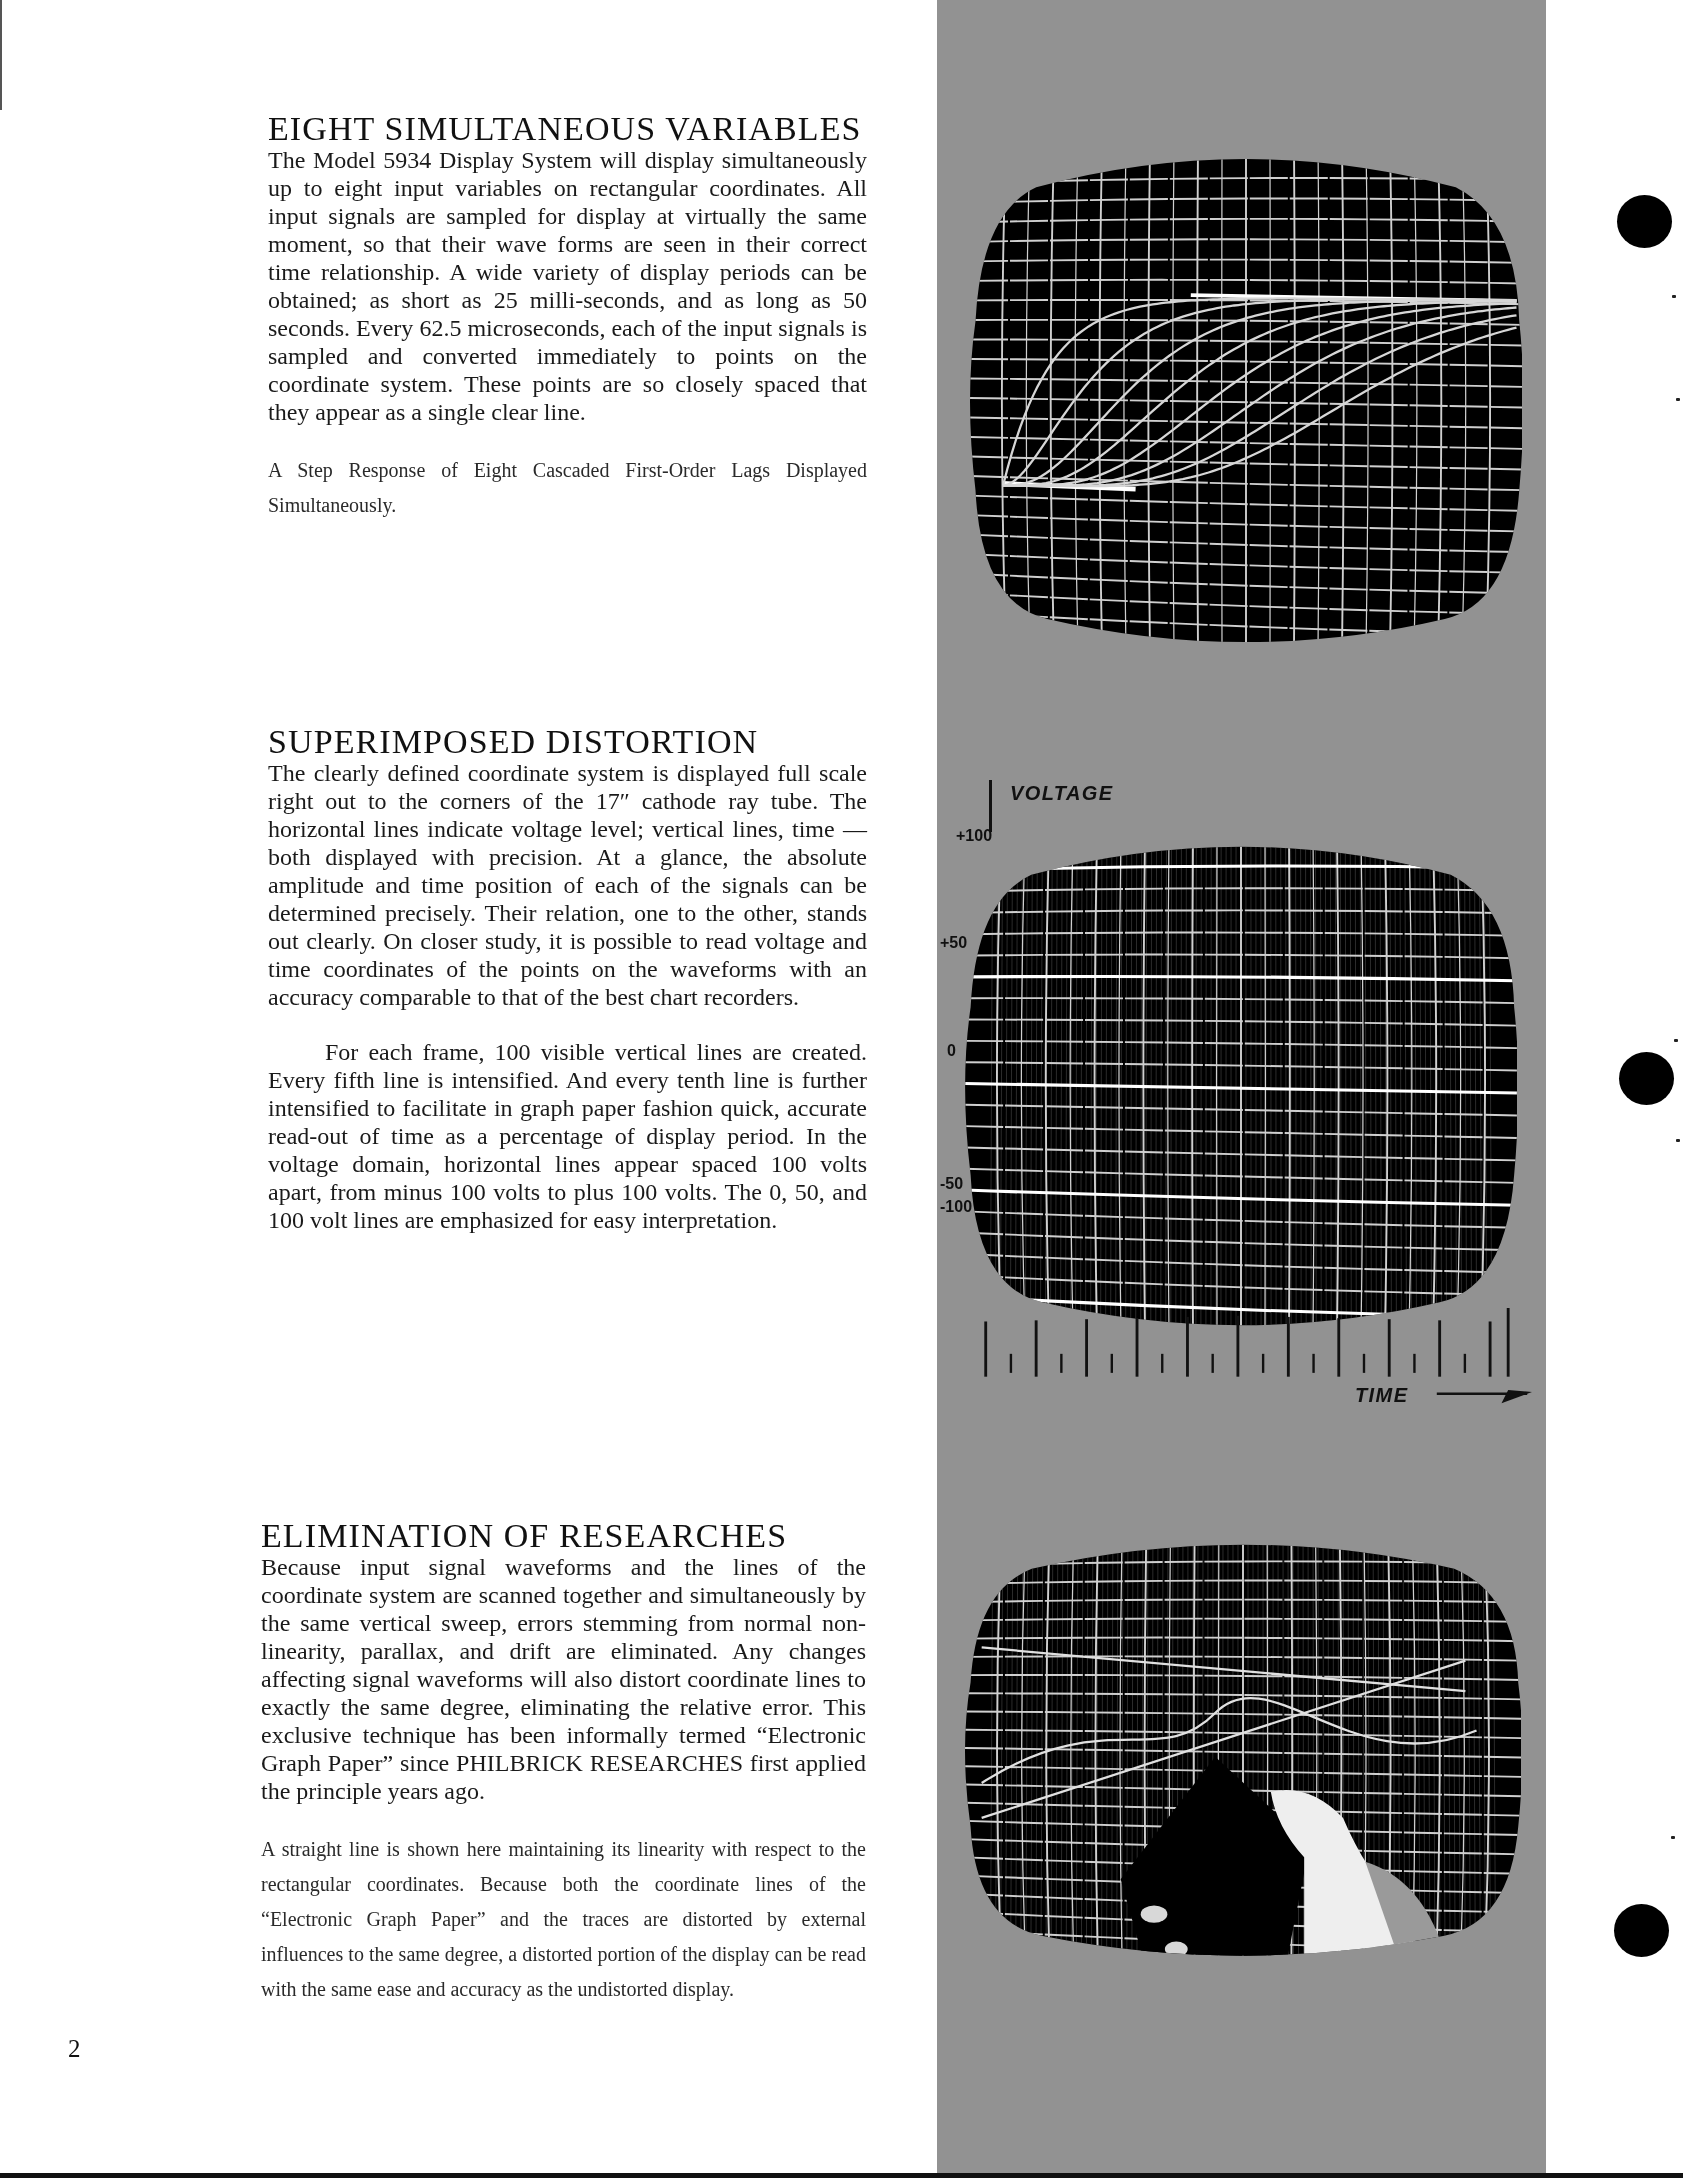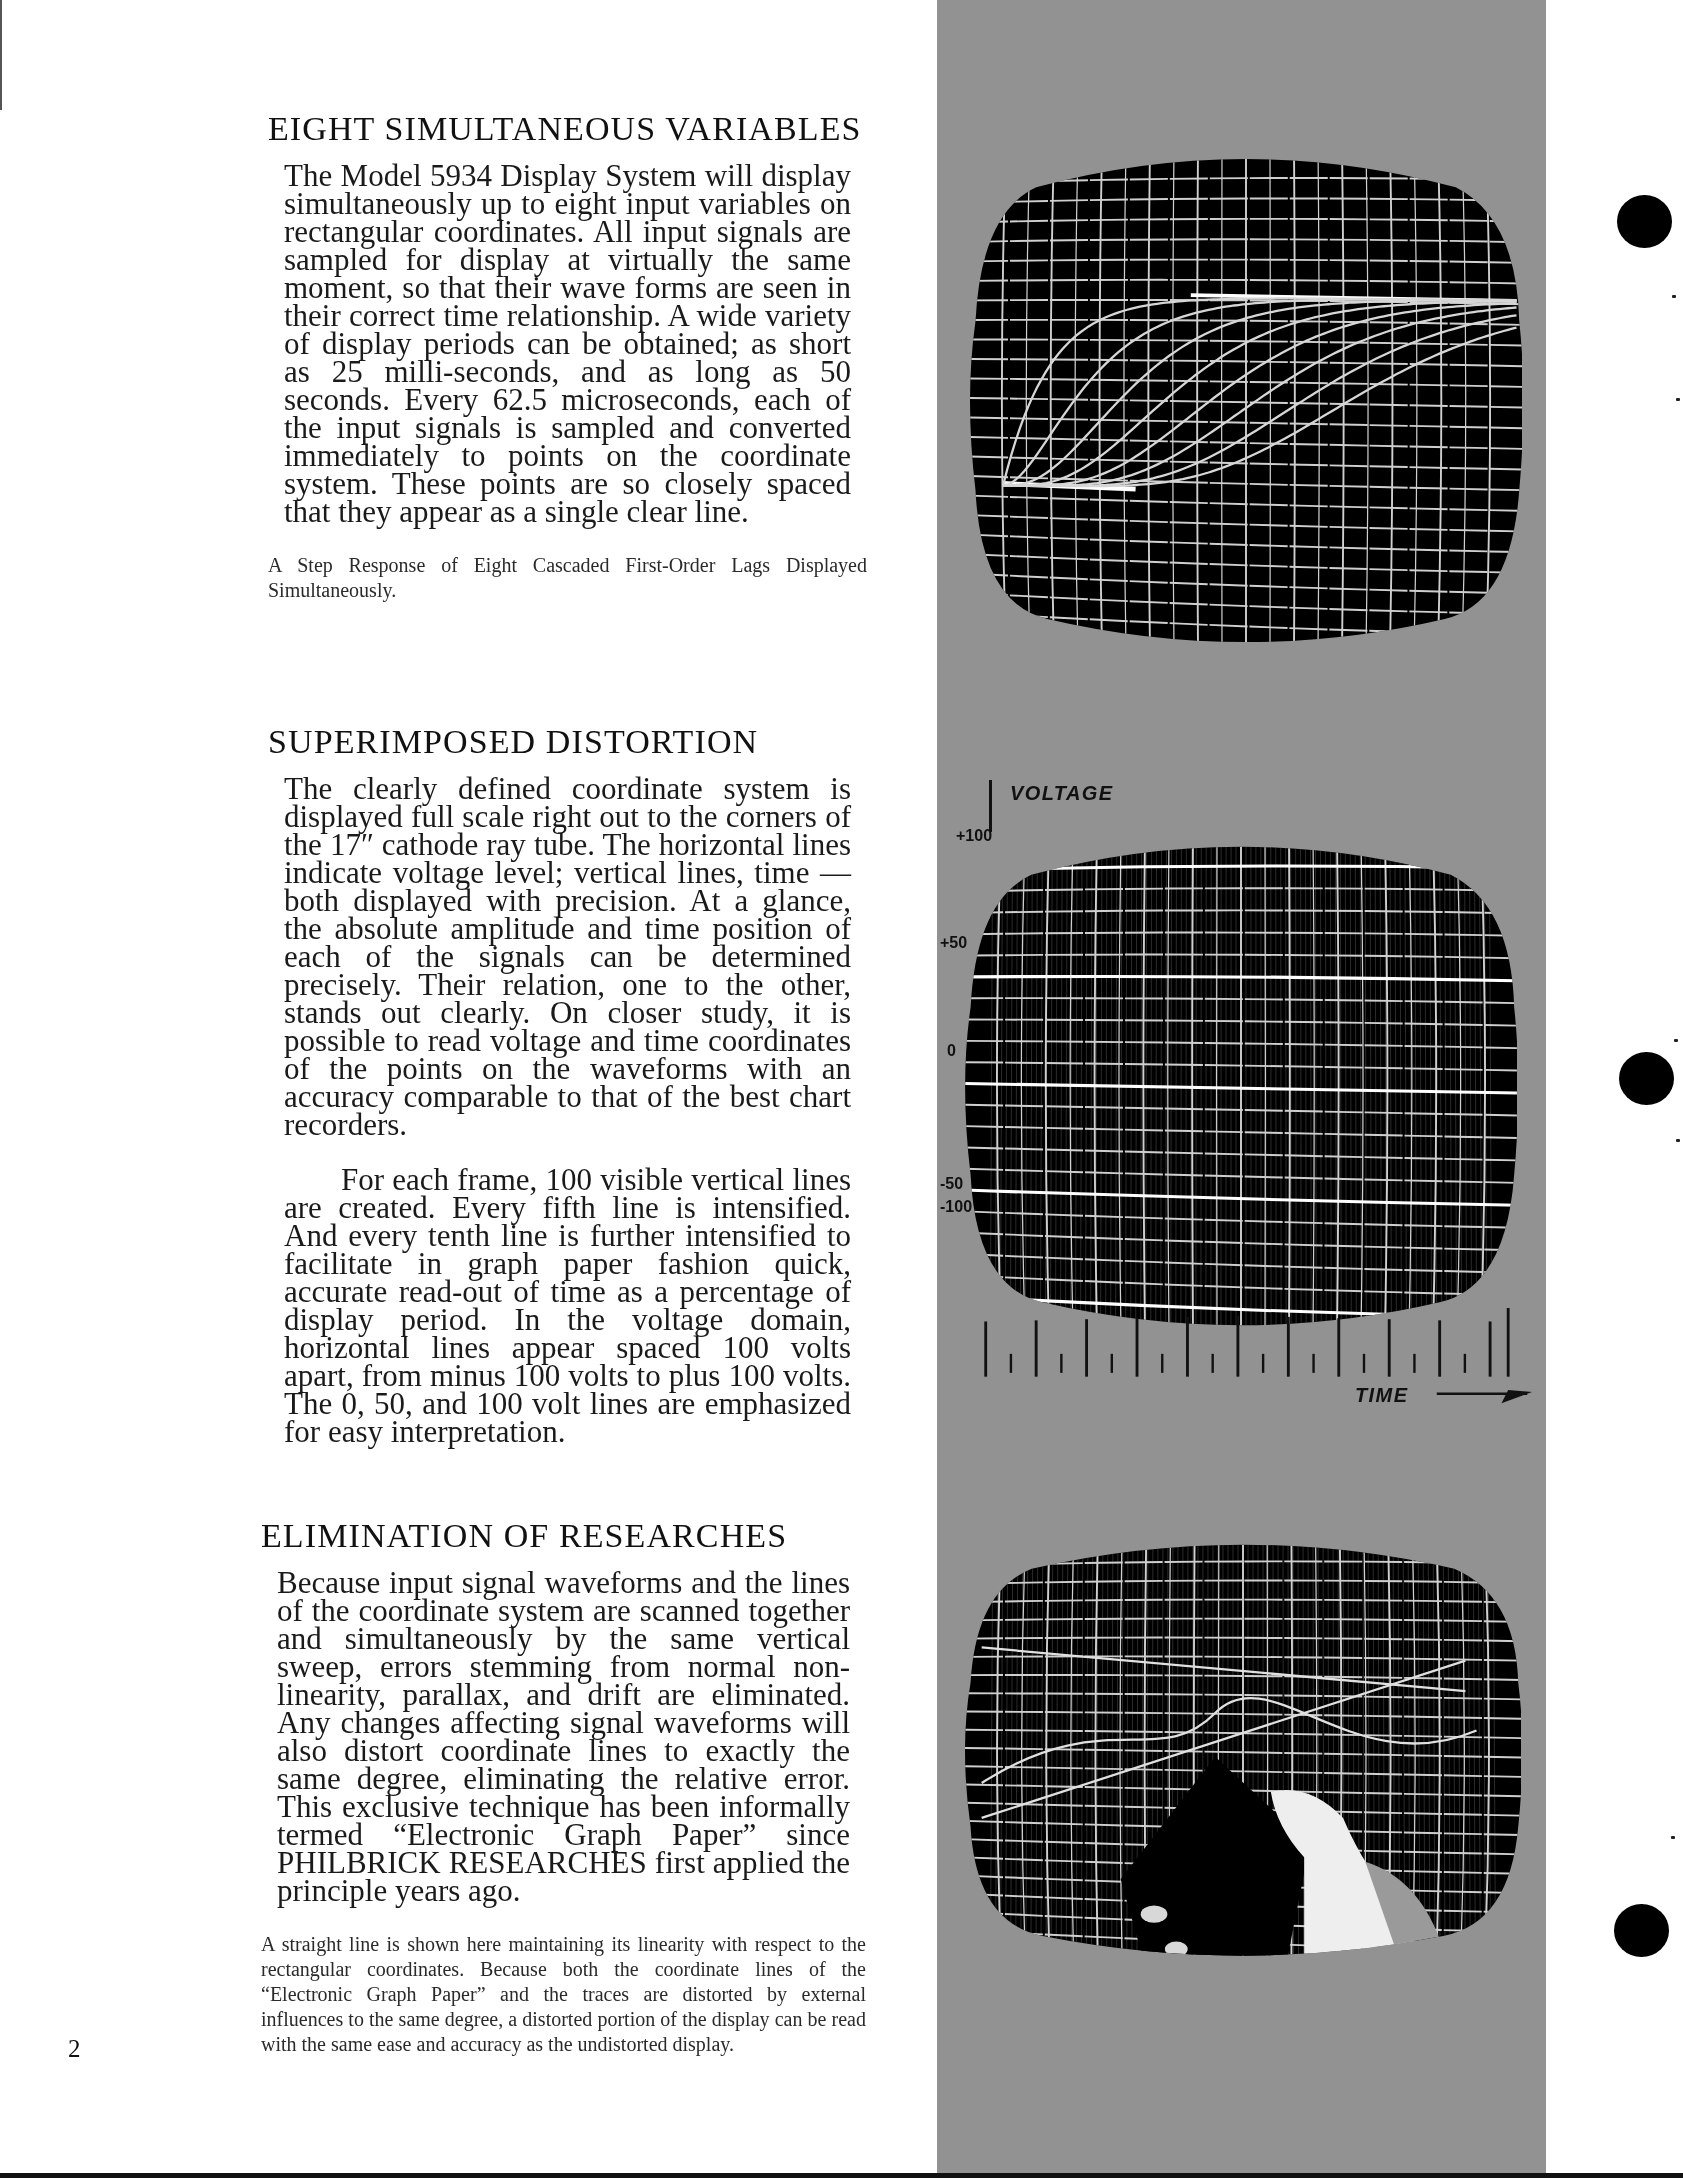--- a/index.html
+++ b/index.html
@@ -3,23 +3,23 @@
 <meta charset="utf-8">
 <style>
   html, body { margin:0; padding:0; }
   body { width:1683px; height:2178px; background:#ffffff; position:relative; overflow:hidden;
          font-family:"DejaVu Serif","Liberation Serif", serif; color:#111; }
   .leftrule { position:absolute; left:0; top:0; width:1.9px; height:110px; background:#555; }
   .bottomrule { position:absolute; left:0; top:2173px; width:1683px; height:4.8px; background:#111; }
   .panel { position:absolute; left:937px; top:0; width:609px; height:2173px; background:#929292; }
   .section { position:absolute; left:268px; width:599px; }
   .heading { font-family:"Liberation Serif", serif; font-size:34px; letter-spacing:1.1px; line-height:34px; margin:0; font-weight:normal; color:#111; }
-  .body-text { font-family:"Liberation Serif", serif; font-size:31px; line-height:28px; text-align:justify; margin:16px; color:#1a1a1a; }
+  .body-text { font-family:"Liberation Serif", serif; font-size:24px; line-height:28px; text-align:justify; margin:0; color:#1a1a1a; }
   .body-text.indent { text-indent:57px; margin-top:27px; }
-  .caption { font-family:"Liberation Serif", serif; font-size:20px; line-height:25px; margin-top:27px; color:#2a2a2a; text-align:justify; }
+  .caption { font-family:"Liberation Serif", serif; font-size:20px; line-height:35px; margin-top:27px; color:#2a2a2a; text-align:justify; }
   .page-num { position:absolute; left:68px; top:2035px; font-family:"Liberation Serif", serif; font-size:25px; color:#111; }
   .crt { position:absolute; }
   .crt svg { display:block; }
   .axis-label { position:absolute; font-family:"Liberation Sans", sans-serif; font-weight:bold; font-style:italic; font-size:20px; color:#111; letter-spacing:1.4px; }
   .vtick-label { position:absolute; font-family:"Liberation Sans", sans-serif; font-weight:bold; font-size:16px; color:#111; }
   .hole { position:absolute; width:55px; height:53px; border-radius:50%; background:#000; }
   .speck { position:absolute; width:3.8px; height:2.9px; background:#222; border-radius:1px; }
 </style>
 </head>
 <body>

